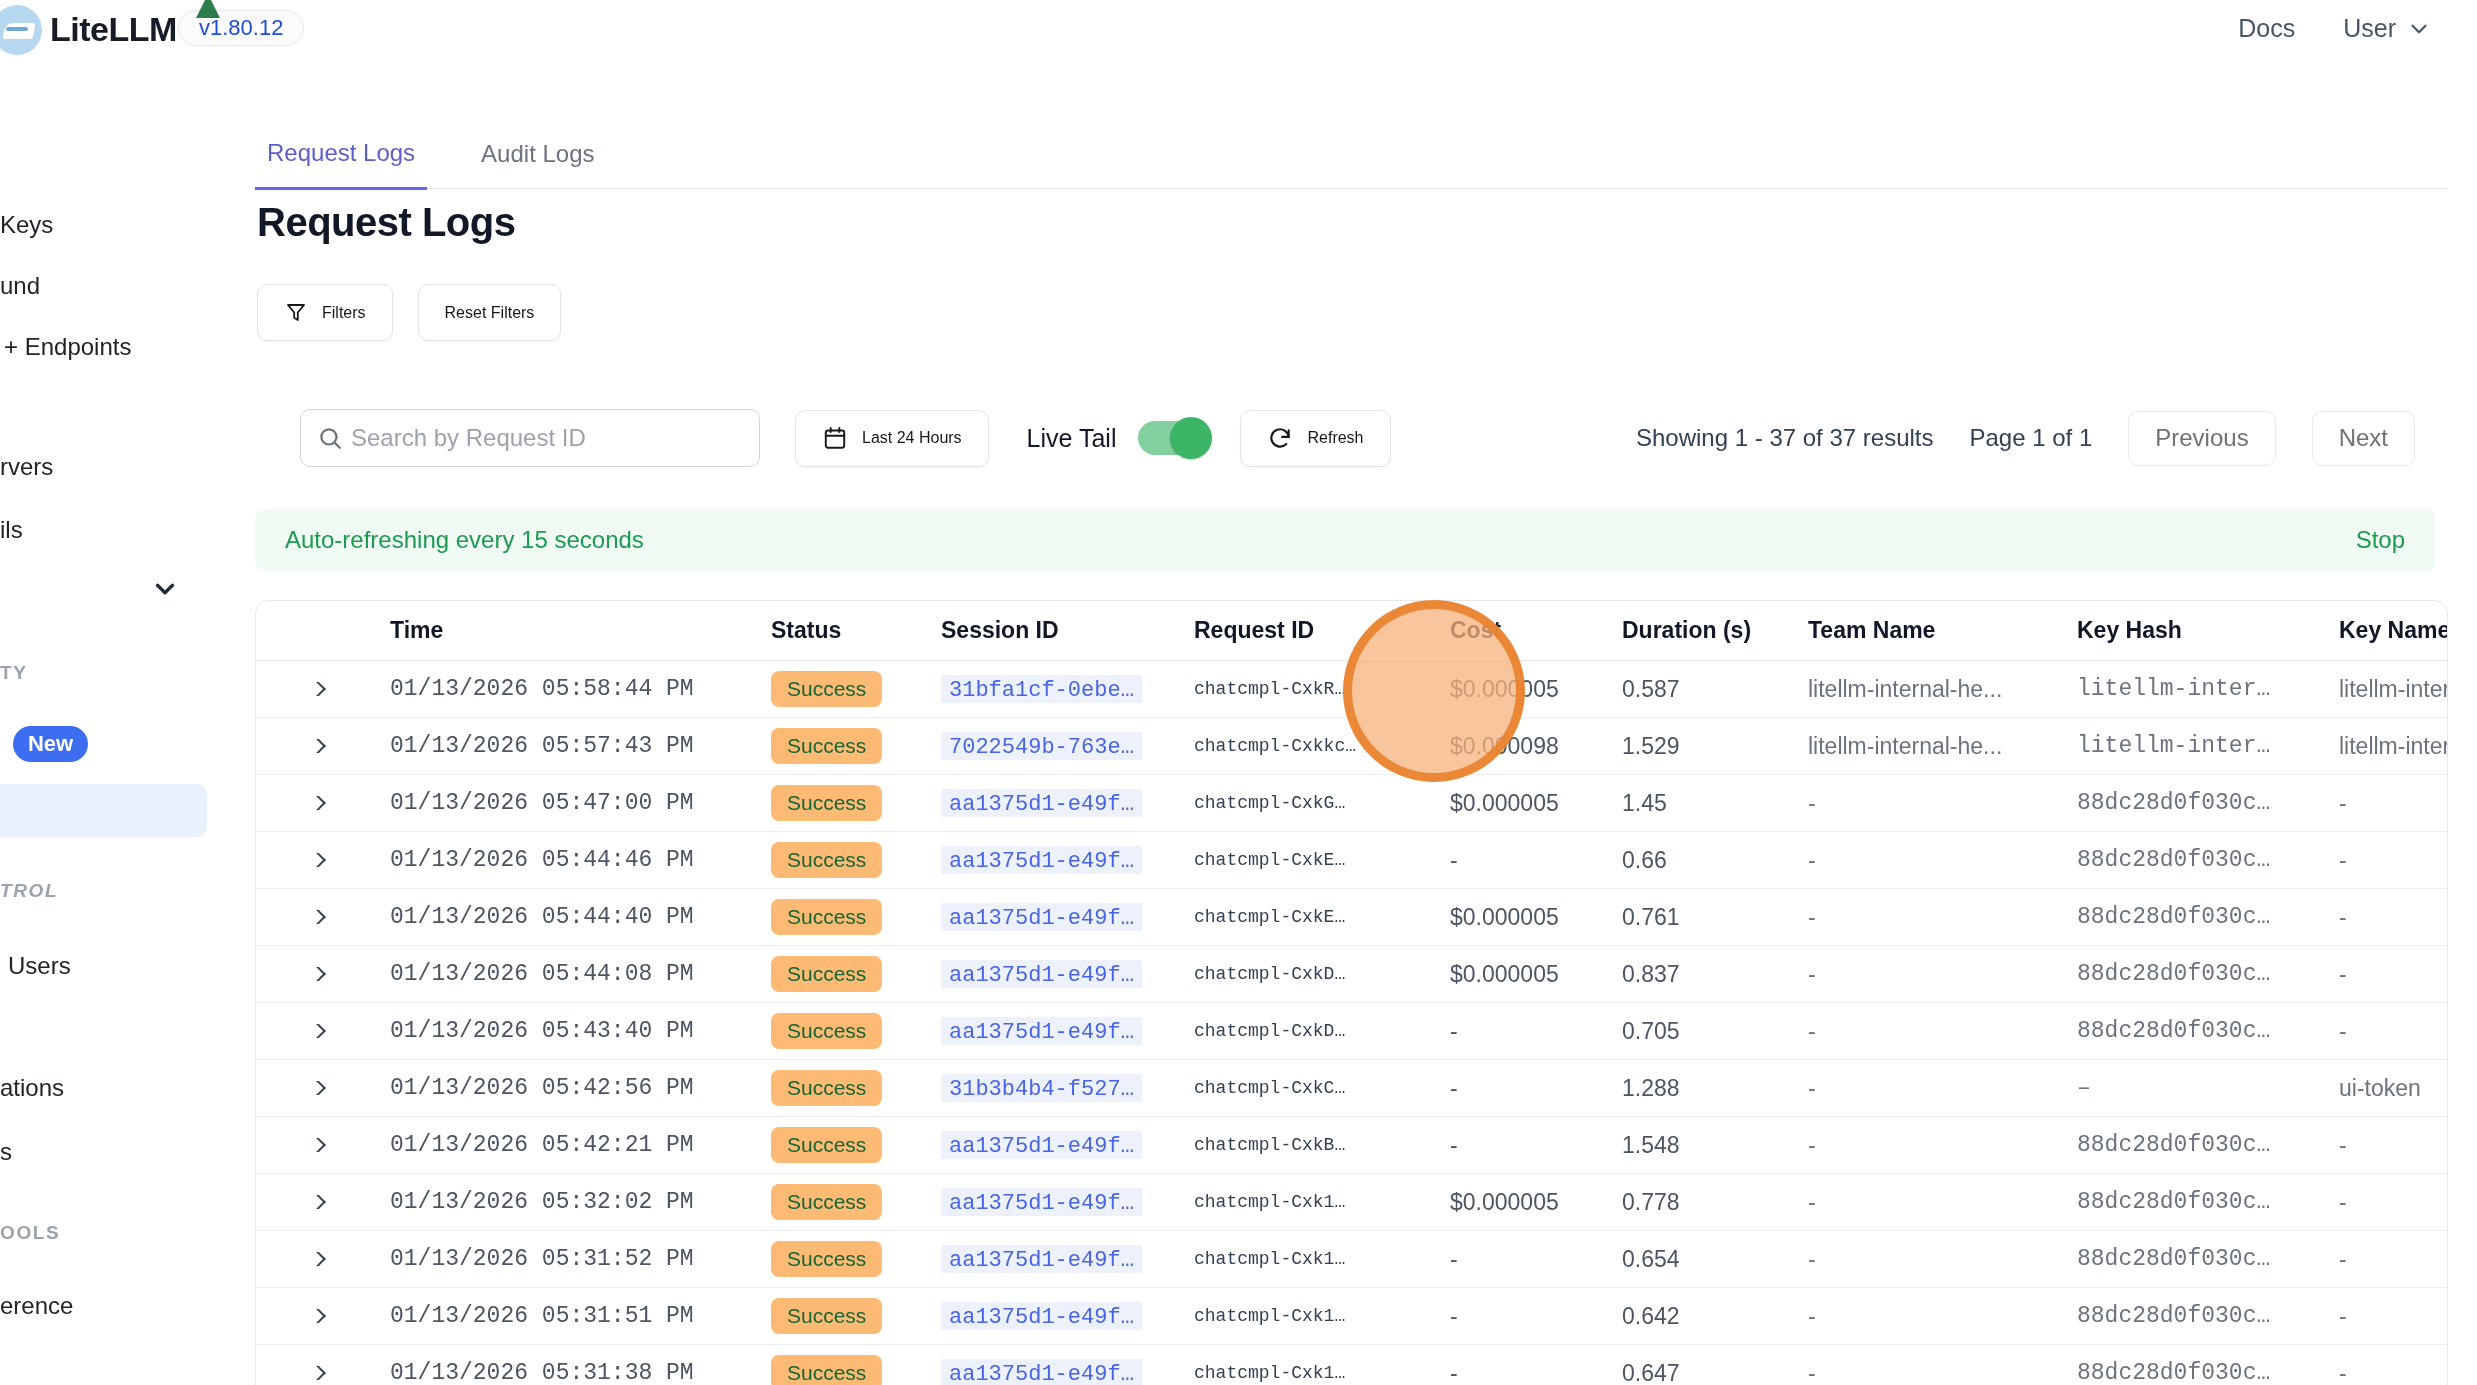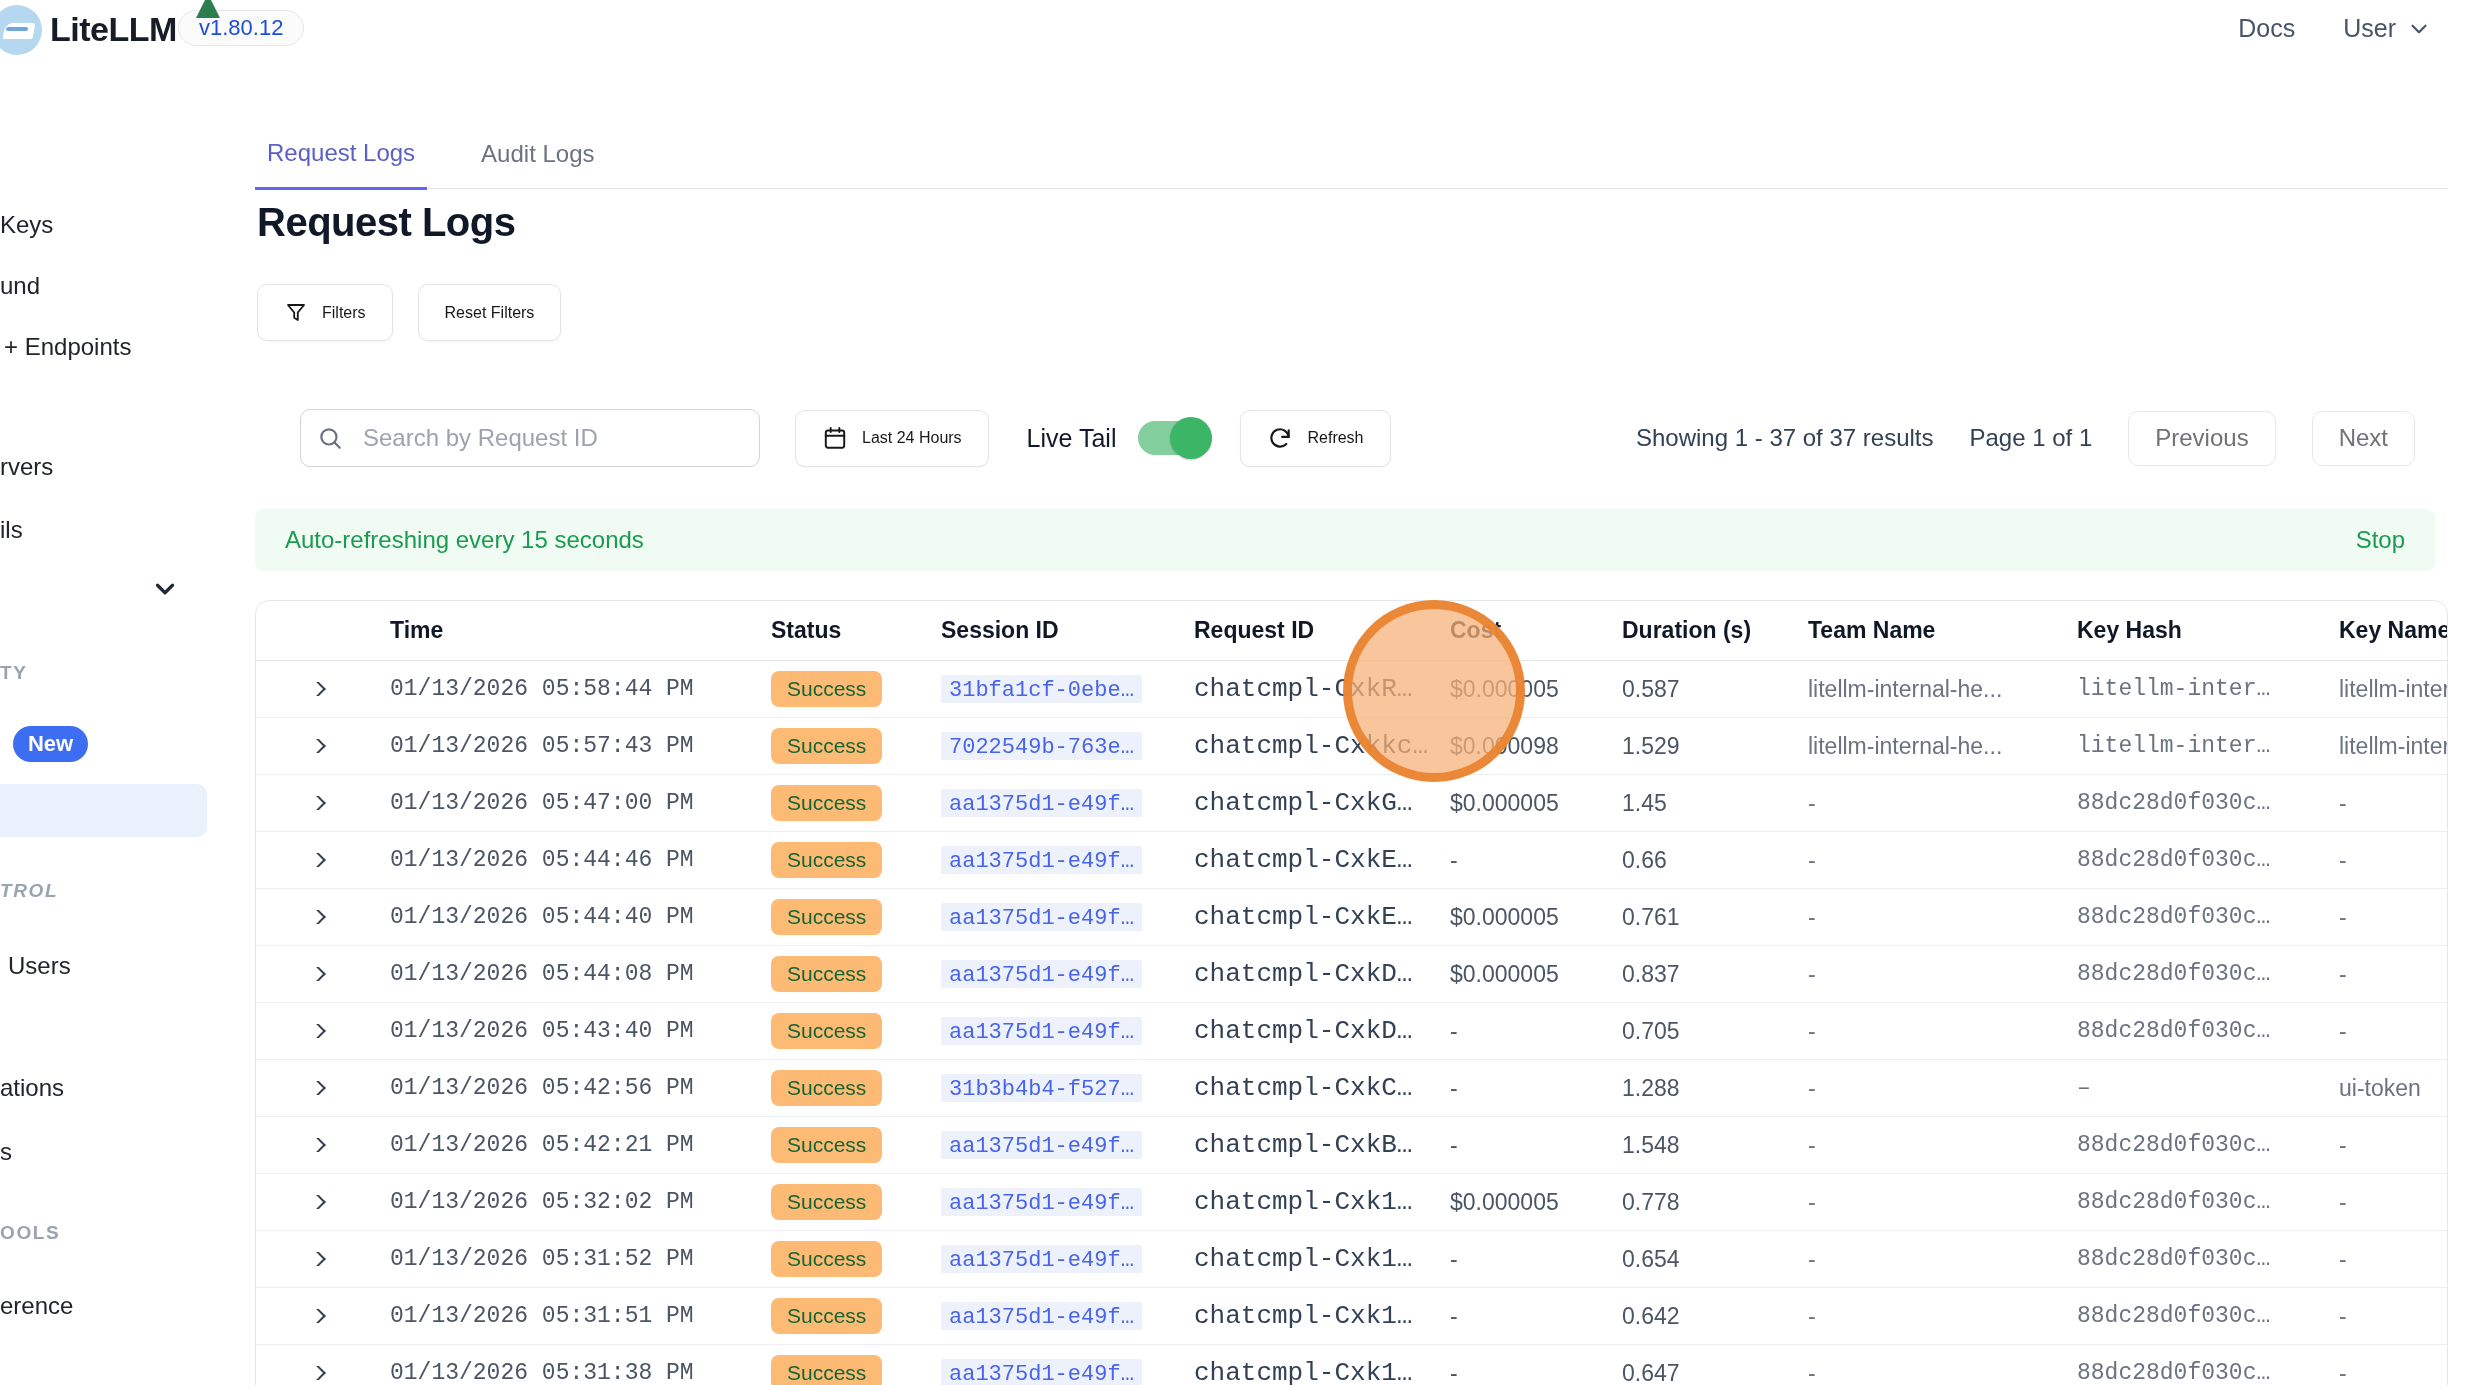--- a/index.html
+++ b/index.html
@@ -44,21 +44,21 @@
 
   .page-title { position:absolute; left:2px; top:200px; font-size:40px; font-weight:800; color:#111827; letter-spacing:-0.5px; }
 
   .filter-row { position:absolute; left:2px; top:284px; display:flex; gap:25px; }
   .btn { height:57px; background:#fff; border:1.5px solid #e4e4e7; border-radius:10px;
          display:flex; align-items:center; gap:14px; padding:0 26px; font-size:16px; color:#18181b;
          box-shadow:0 1px 2px rgba(0,0,0,.04); cursor:pointer; white-space:nowrap; }
 
   .toolbar { position:absolute; left:45px; top:406px; width:2115px; height:64px; display:flex; align-items:center; }
   .search-box { width:460px; height:58px; border:1.5px solid #d4d4d8; border-radius:10px;
-                display:flex; align-items:center; padding:0 16px; gap:20px; background:#fff; }
+                display:flex; align-items:center; padding:0 16px; gap:8px; background:#fff; }
   .search-box input { border:none; outline:none; flex:1; font-size:24px; color:#374151;
                       font-family:"Liberation Sans", sans-serif; }
   .search-box input::placeholder { color:#9ca3af; }
   .live-tail-label { font-size:25px; color:#111827; margin-left:38px; font-weight:500; }
   .toggle { width:72px; height:34px; background:#83cf9e; border-radius:17px; margin-left:22px; position:relative; cursor:pointer; }
   .toggle .knob { position:absolute; right:-2px; top:-4px; width:42px; height:42px; border-radius:50%;
                   background:#3cb567; box-shadow:0 1px 2px rgba(0,0,0,.2); }
   .toolbar-right { margin-left:auto; display:flex; align-items:center; gap:36px; font-size:24px; color:#334155; }
   .pager-btn { height:55px; padding:0 26px; border:1.5px solid #e8e8ec; border-radius:10px; background:#fff;
                font-size:24px; color:#71717a; display:flex; align-items:center; cursor:pointer; }
@@ -74,21 +74,21 @@
   .thead { height:60px; border-bottom:1px solid #e5e7eb; font-size:23px; font-weight:700; color:#101828; }
   .trow { height:57px; border-bottom:1px solid #eceef1; font-size:23px; }
   .cell { overflow:hidden; white-space:nowrap; padding-right:14px; }
   .chev-cell { display:flex; justify-content:center; }
   .chev { width:14px; height:14px; border-top:2.5px solid #374151; border-right:2.5px solid #374151;
           transform:rotate(45deg); cursor:pointer; }
   .c-time { color:#4b5563; font-size:23px; }
   .badge-success { display:inline-block; background:#fdba74; color:#166534; font-size:21px;
                    padding:6px 16px; border-radius:8px; }
   .c-session { color:#4864e8; background:#edf1fb; padding:4px 8px; border-radius:4px; font-size:22px; cursor:pointer; }
-  .c-request { color:#334155; font-size:26px; }
+  .c-request { color:#334155; font-size:18px; }
   .c-plain { color:#4b5563; }
   .c-dim { color:#6b7280; }
 
   .click-indicator { position:absolute; left:1343px; top:600px; width:182px; height:182px; border-radius:50%;
                      background:rgba(247,178,123,0.75); border:9px solid rgba(234,130,44,0.9);
                      z-index:60; pointer-events:none; }
 
   svg.icon { display:block; }
 </style>
 </head>

